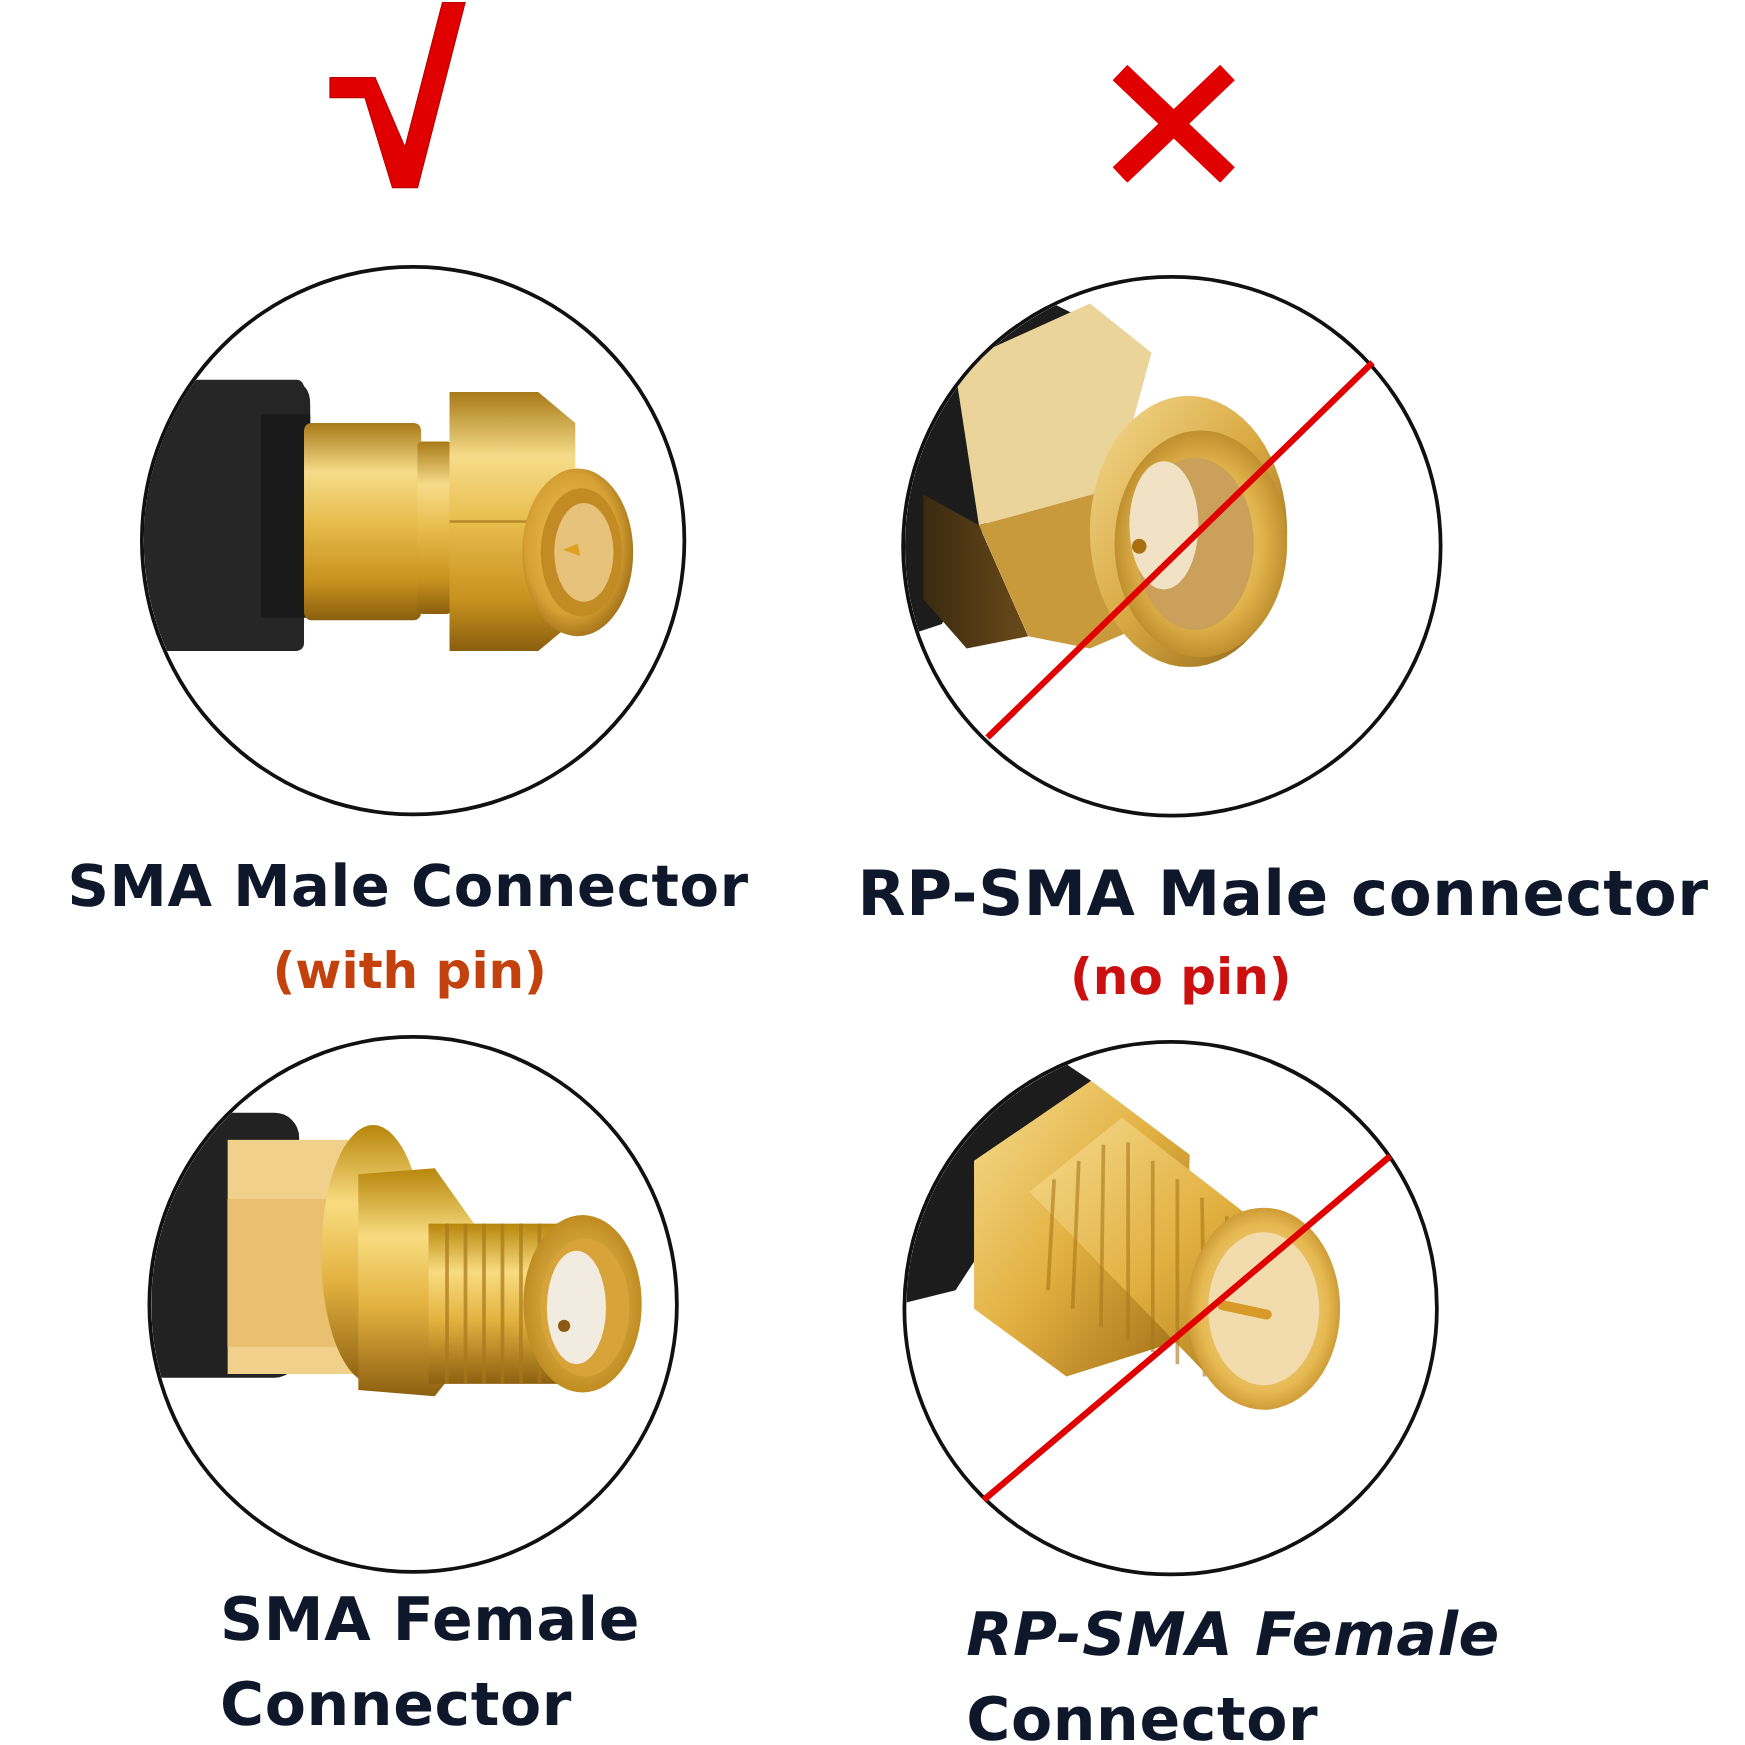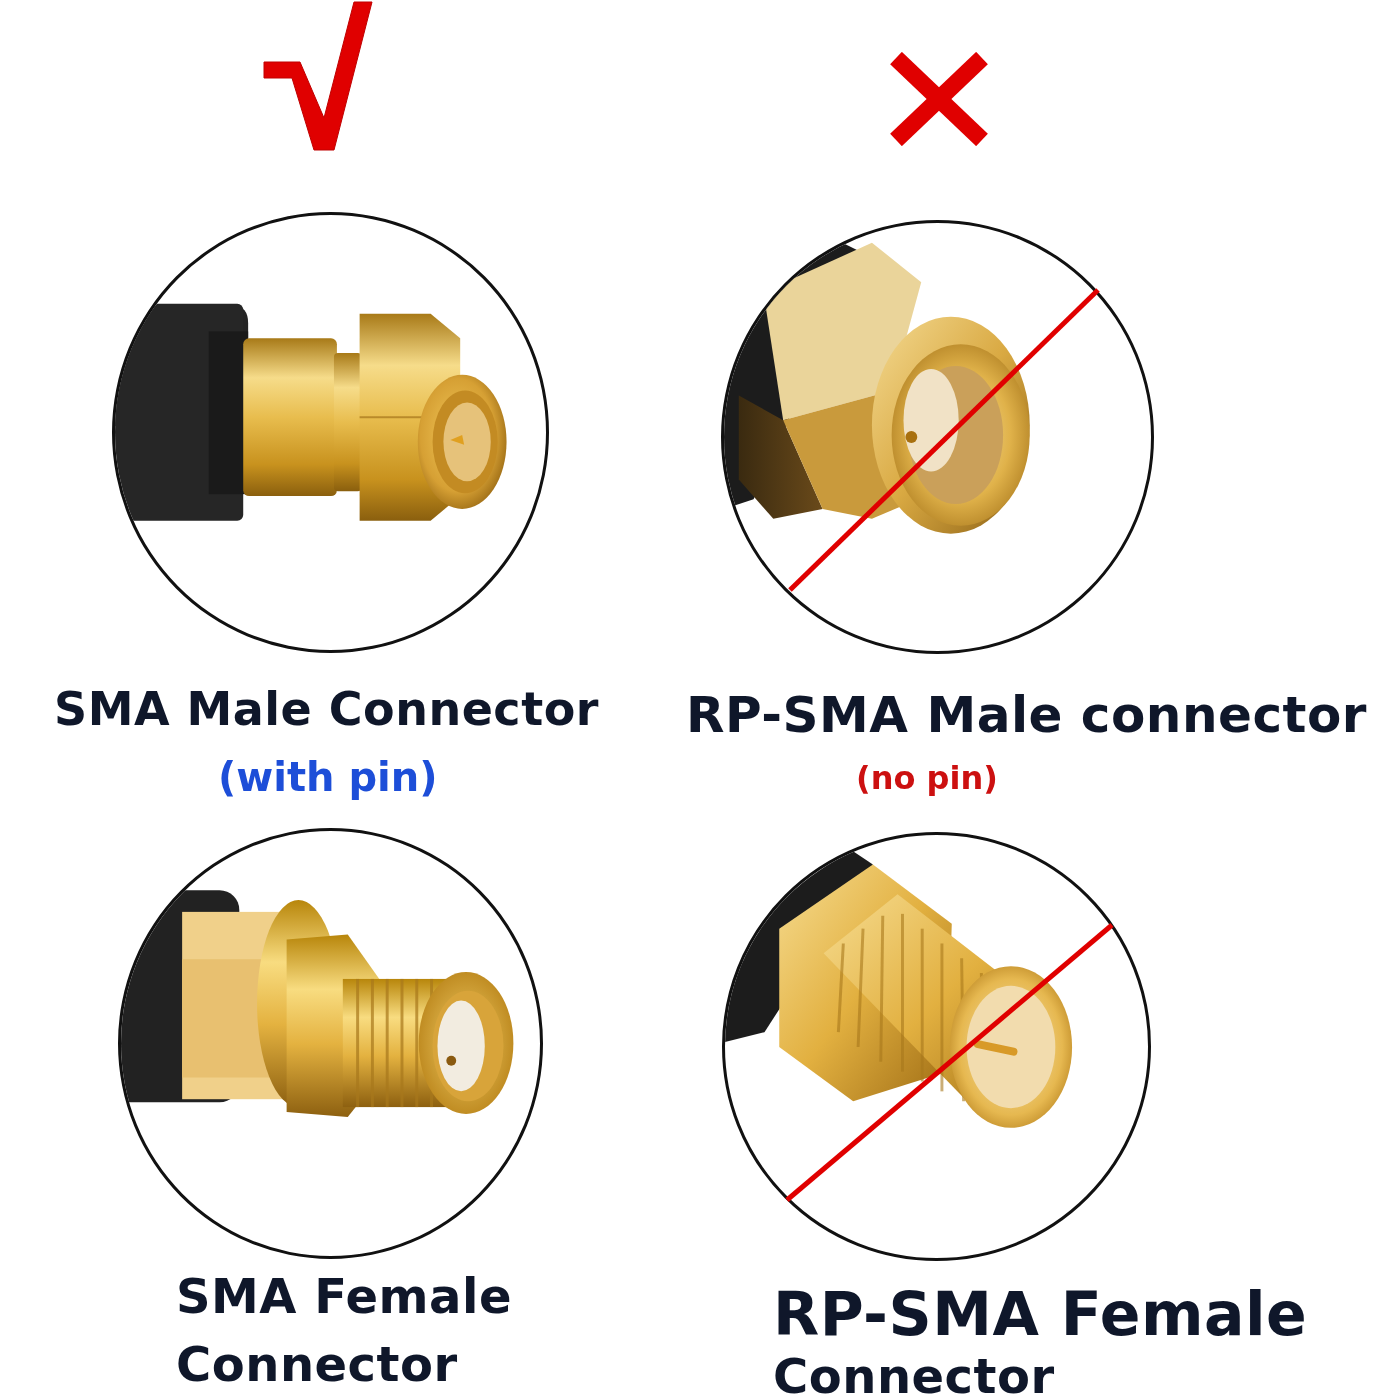--- a/index.html
+++ b/index.html
@@ -67,21 +67,21 @@
     <line x1="248" y1="205" x2="350" y2="205" stroke="#b98a2a" stroke-width="2"></line>
 
     <ellipse cx="352" cy="230" rx="45" ry="68" fill="url(#goldR1)"></ellipse>
     <ellipse cx="355" cy="230" rx="33" ry="52" fill="#c38b23"></ellipse>
     <ellipse cx="357" cy="230" rx="24" ry="40" fill="#e6c27a"></ellipse>
 
     <polygon points="340,228 352,223 354,233" fill="#e0a020"></polygon>
   </svg>
 </div>
 <div class="title" style="left:54px; top:686px; font-size:46px;">SMA Male Connector</div>
-<div class="sub" style="left:218px; top:757px; font-size:40px; color:#1d4ed8;">(with pin)</div>
+<div class="sub" style="left:218px; top:757px; font-size:40px; color:#c2410c;">(with pin)</div>
 
 <div class="circle" style="left:721px; top:220px; width:433px; height:434px;">
   <svg viewBox="0 0 433 434">
     <defs>
       <linearGradient id="goldV2" x1="0" y1="0" x2="1" y2="1">
         <stop offset="0" stop-color="#f4da92"></stop>
         <stop offset="0.5" stop-color="#d9a942"></stop>
         <stop offset="1" stop-color="#8a5f14"></stop>
       </linearGradient>
       <linearGradient id="darkHex2" x1="0" y1="0" x2="1" y2="0">
@@ -104,21 +104,21 @@
 
     <ellipse cx="230" cy="205" rx="80" ry="110" fill="url(#goldV2)"></ellipse>
 
     <ellipse cx="240" cy="215" rx="70" ry="92" fill="url(#goldR2)"></ellipse>
     <ellipse cx="235" cy="215" rx="48" ry="70" fill="#caa05a"></ellipse>
     <ellipse cx="210" cy="200" rx="28" ry="52" fill="#f1e2c6"></ellipse>
     <circle cx="190" cy="217" r="6" fill="#a8700f"></circle>
   </svg>
 </div>
 <div class="title" style="left:686px; top:690px; font-size:50px;">RP-SMA Male connector</div>
-<div class="sub" style="left:856px; top:762px; font-size:32px; color:#cc1010;">(no pin)</div>
+<div class="sub" style="left:856px; top:762px; font-size:40px; color:#cc1010;">(no pin)</div>
 
 <div class="circle" style="left:118px; top:828px; width:425px; height:431px;">
   <svg viewBox="0 0 425 431">
     <defs>
       <linearGradient id="goldV3" x1="0" y1="0" x2="0" y2="1">
         <stop offset="0" stop-color="#b8860b"></stop>
         <stop offset="0.3" stop-color="#f8dc80"></stop>
         <stop offset="0.6" stop-color="#e4b240"></stop>
         <stop offset="1" stop-color="#8d6010"></stop>
       </linearGradient>
@@ -187,19 +187,19 @@
       <line x1="240" y1="125" x2="242" y2="270"></line>
       <line x1="260" y1="140" x2="262" y2="275"></line>
     </g>
 
     <ellipse cx="290" cy="215" rx="62" ry="82" fill="url(#goldR4)"></ellipse>
     <ellipse cx="290" cy="215" rx="45" ry="62" fill="#f2dcae"></ellipse>
 
     <rect x="252" y="212" width="45" height="8" rx="4" fill="#d89a28" transform="rotate(12 275 216)"></rect>
   </svg>
 </div>
-<div class="title" style="left:773px; top:1284px; font-size:60px;">RP-SMA Female</div>
+<div class="title" style="left:773px; top:1284px; font-size:48px;font-style:italic;">RP-SMA Female</div>
 <div class="title" style="left:773px; top:1352px; font-size:48px;">Connector</div>
 
 <svg class="slash" viewBox="0 0 1396 1396">
   <line x1="790" y1="590" x2="1098" y2="290" stroke="#e00000" stroke-width="5"></line>
   <line x1="787" y1="1200" x2="1112" y2="925" stroke="#e00000" stroke-width="5"></line>
 </svg>
 
 </body></html>

